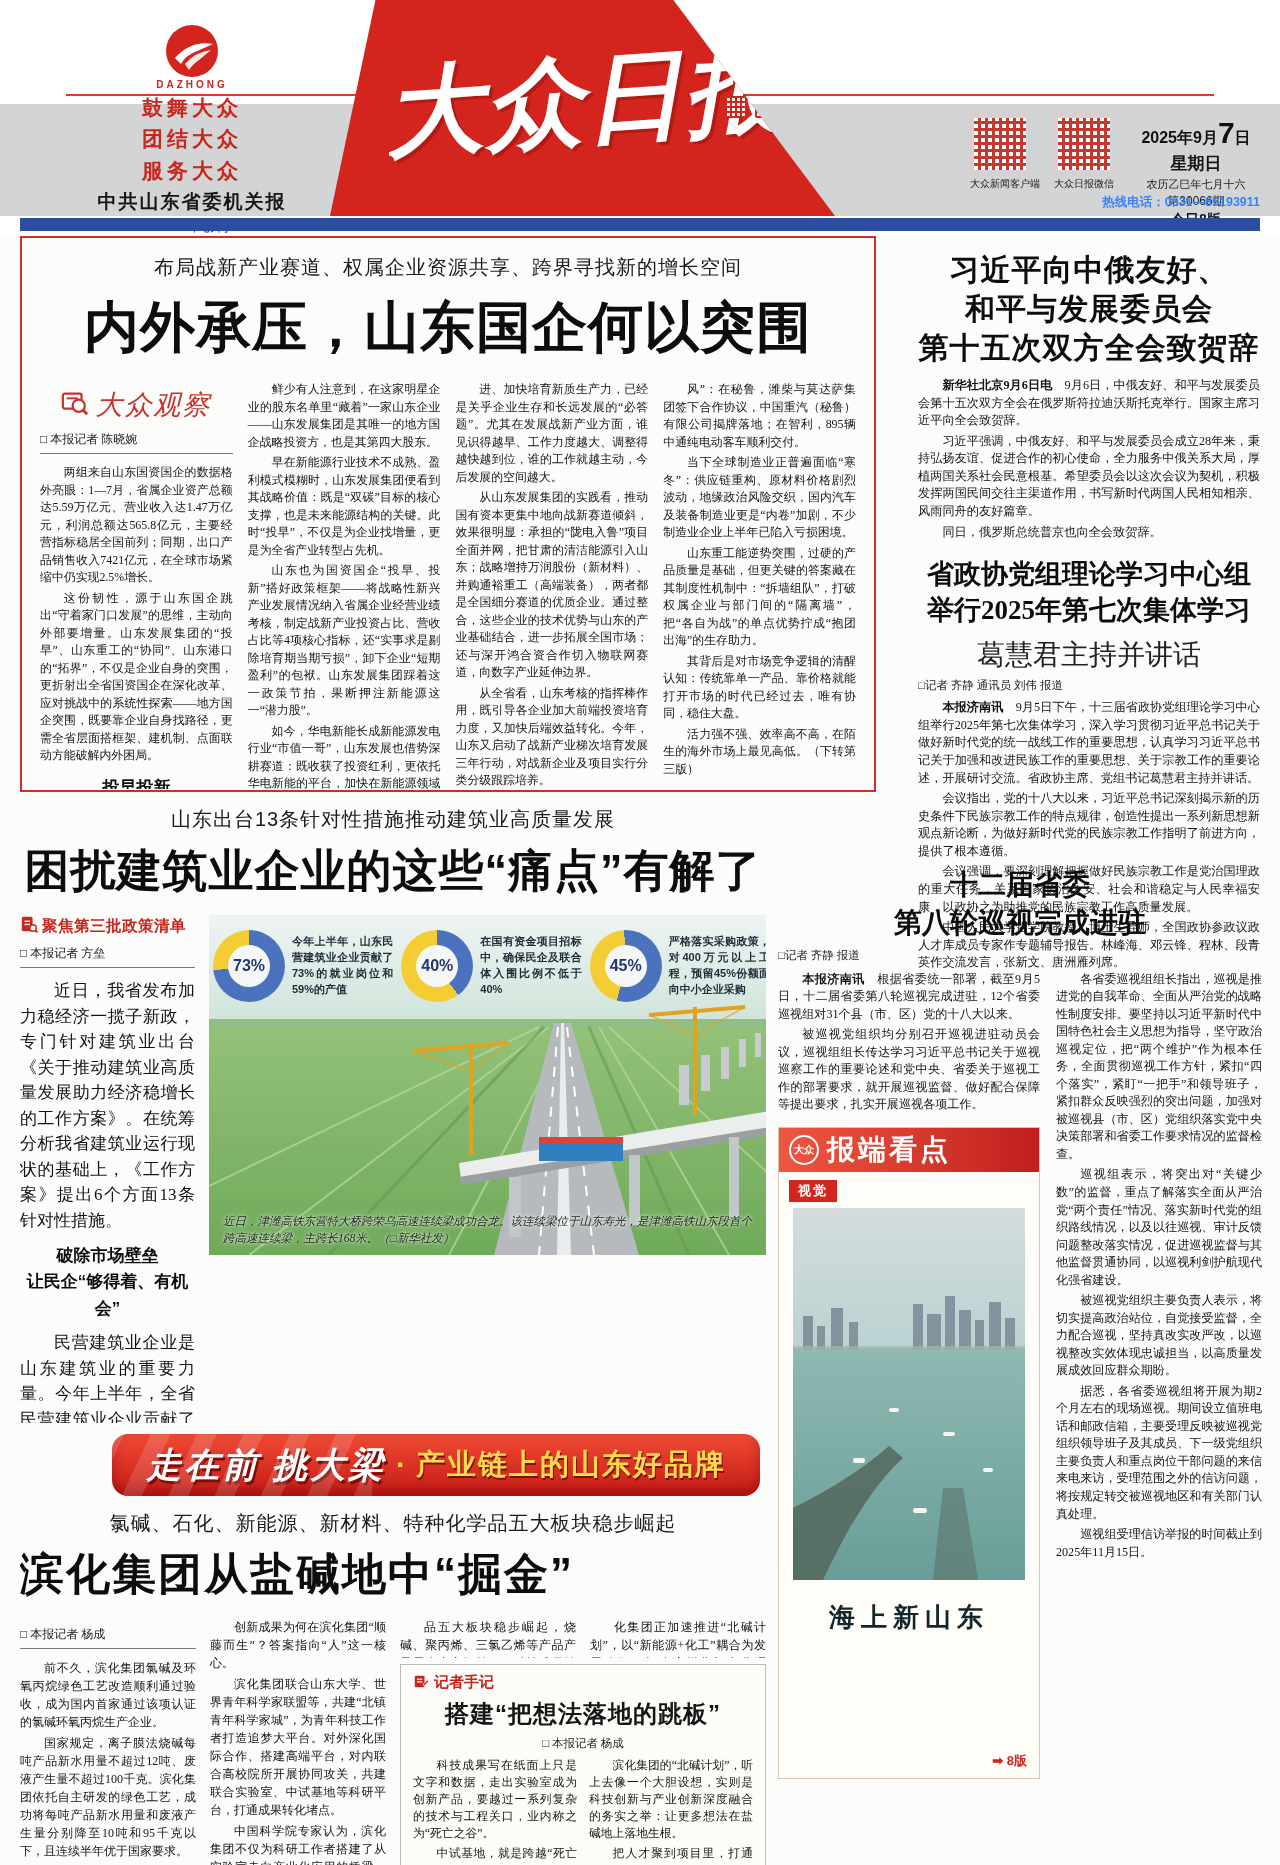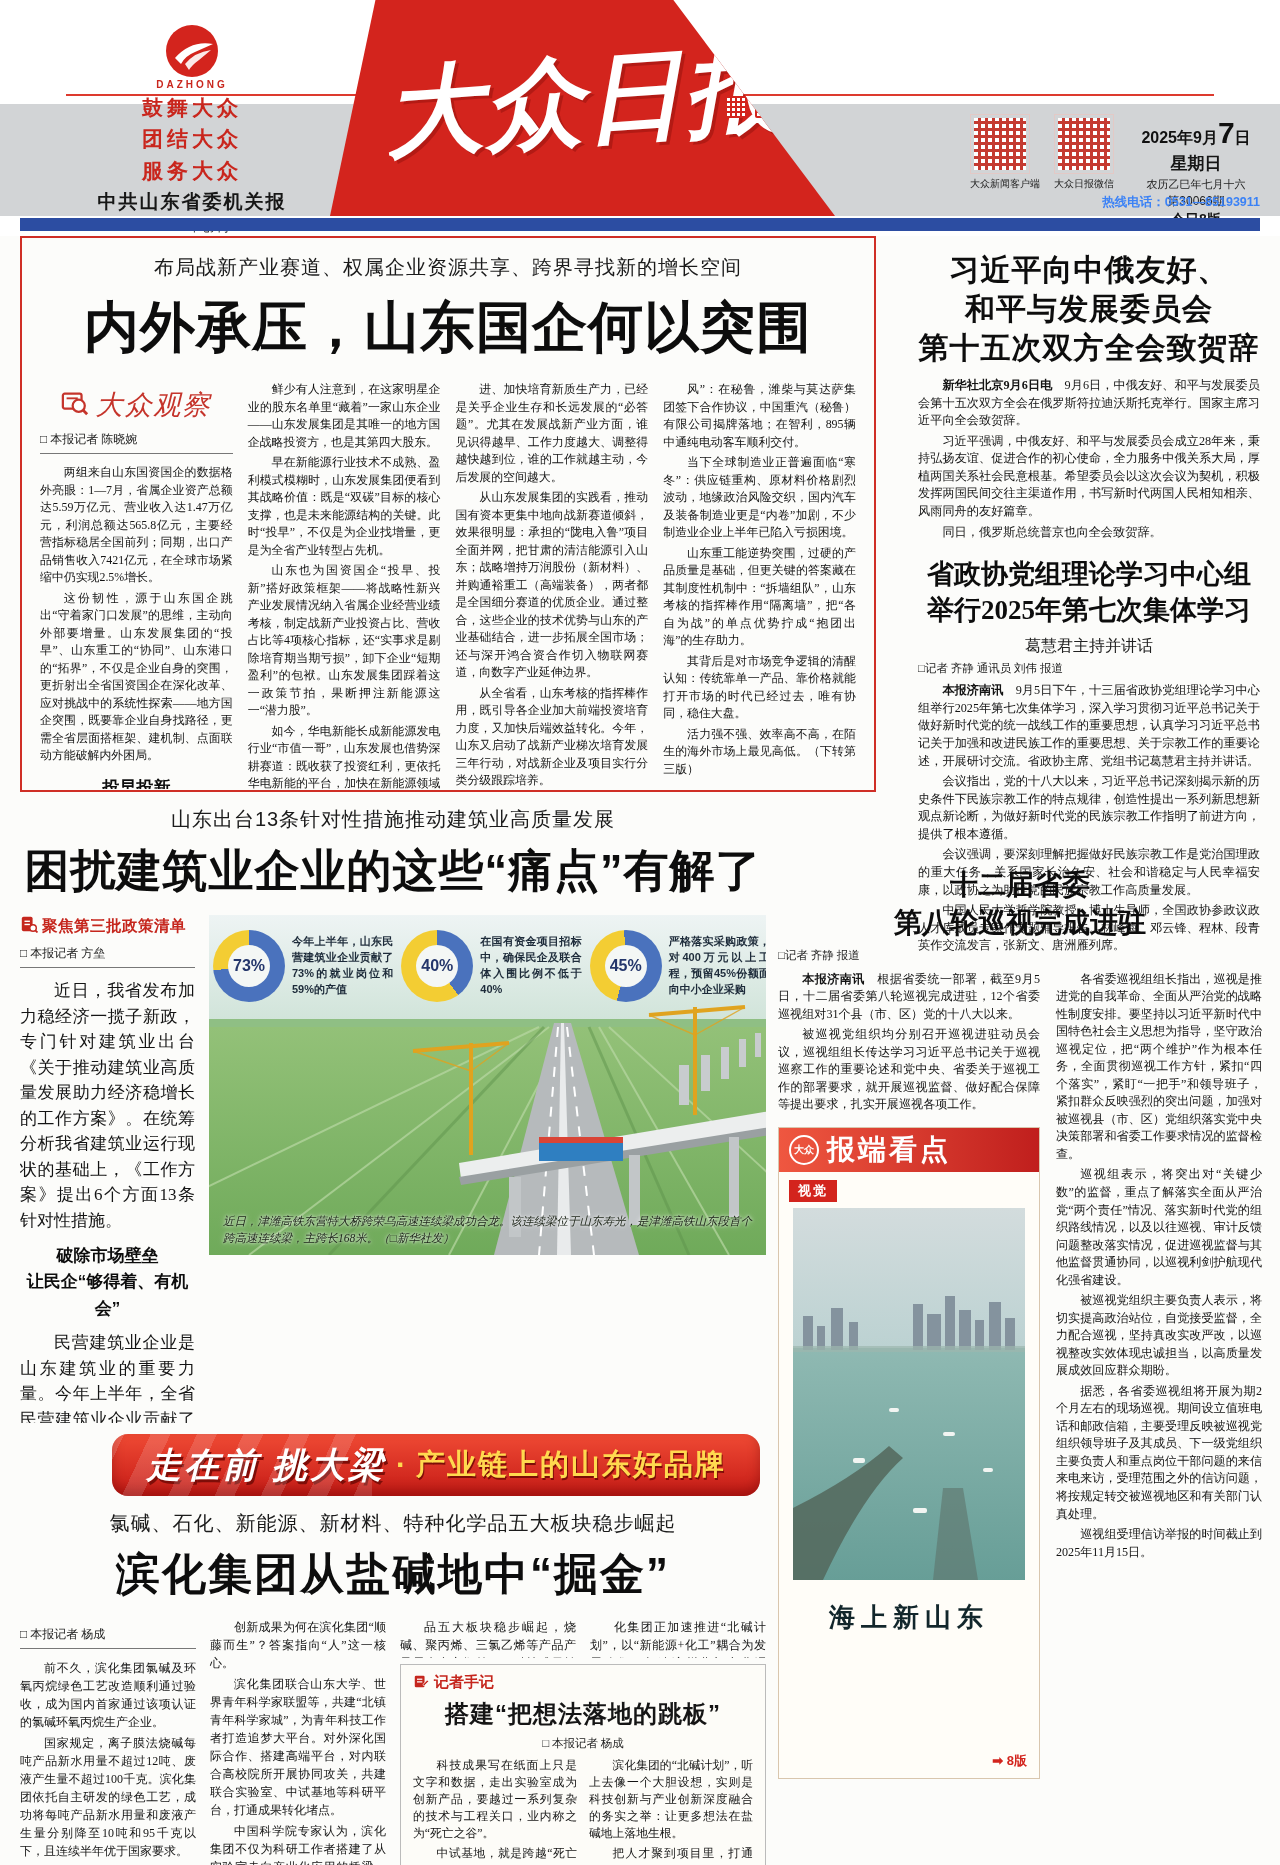--- a/index.html
+++ b/index.html
@@ -57,21 +57,21 @@
   .observer{display:flex;align-items:center;justify-content:center;gap:6px;margin:6px 0 2px;}
   .observer-text{font-family:"Liberation Serif",serif;font-style:italic;font-weight:400;
                  color:#c5342b;font-size:27px;letter-spacing:2px;}
 
   
   .rail{position:absolute;left:918px;top:250px;width:342px;}
   .rtitle{font-family:"Liberation Serif",serif;font-weight:900;text-align:center;color:#0d0d0d;}
   .xi-title{font-size:30px;line-height:1.3;letter-spacing:1px;}
   .rail .para{font-size:12.2px;line-height:1.44;}
   .zx-title{font-size:27px;line-height:1.32;margin-top:16px;}
-  .zx-deck{font-family:"Liberation Serif",serif;font-size:16px;text-align:center;margin:8px 0 4px;color:#222;}
+  .zx-deck{font-family:"Liberation Serif",serif;font-size:28px;text-align:center;margin:8px 0 4px;color:#222;}
   .rail-byline{font-family:"Liberation Serif",serif;font-size:11.5px;text-align:left;margin:4px 0 6px;color:#222;}
   .dl{font-weight:bold;}
 
   
   .xunshi{position:absolute;left:778px;top:866px;width:484px;height:999px;overflow:hidden;}
   .xs-title{font-size:28px;line-height:1.35;}
   .xcols{display:flex;gap:16px;margin-top:8px;}
   .xcol1{width:262px;display:flex;flex-direction:column;}
   .xcol2{flex:1;min-width:0;}
   .xunshi .para{font-size:12.1px;line-height:1.45;}
@@ -116,21 +116,21 @@
           justify-content:center;gap:10px;overflow:hidden;box-shadow:inset 0 -6px 12px rgba(90,0,0,.35);}
   .banner:before{content:"";position:absolute;left:-40px;top:-30px;width:300px;height:130px;
           background:repeating-linear-gradient(115deg,rgba(255,255,255,.14) 0 18px,transparent 18px 42px);}
   .banner-cal{font-family:"Liberation Serif",serif;font-style:italic;font-weight:900;color:#fff;
               font-size:35px;letter-spacing:3px;text-shadow:2px 3px 0 #7e0d08;}
   .banner-dot{color:#ffd94f;font-size:30px;font-weight:900;}
   .banner-rest{color:#ffd94f;font-size:29px;font-weight:900;letter-spacing:2px;text-shadow:1px 2px 0 #7e0d08;}
 
   
   .binhua{position:absolute;left:20px;top:1504px;width:746px;height:361px;overflow:hidden;}
-  .h-bottom{font-size:44px;font-weight:900;text-align:center;letter-spacing:2px;margin-top:8px;color:#0d0d0d;}
+  .h-bottom{font-size:44px;font-weight:900;letter-spacing:2px;margin-top:8px;color:#0d0d0d;}
   .bh-cols{display:flex;gap:14px;margin-top:14px;}
   .bh-cols .col{flex:1;min-width:0;}
   .bh-cols .para{font-size:12px;line-height:1.5;}
   .bh-right{width:366px;flex:none;display:flex;flex-direction:column;}
   .bh-minirow{display:flex;gap:14px;height:40px;overflow:hidden;flex:none;}
   .bh-minirow .para{flex:1;min-width:0;}
   .notes{margin-top:6px;border:1px solid #bbb;padding:8px 12px;flex:1;overflow:hidden;background:#fdfcf8;}
   .notes-tag{display:flex;align-items:center;gap:5px;color:#c5261d;font-weight:900;font-size:15px;}
   .notes-title{font-size:24px;font-weight:900;text-align:center;margin-top:6px;letter-spacing:1px;}
   .notes-byline{font-family:"Liberation Serif",serif;font-size:11.5px;text-align:center;margin:6px 0;color:#222;}
@@ -230,21 +230,21 @@
             <p class="para">进、加快培育新质生产力，已经是关乎企业生存和长远发展的“必答题”。尤其在发展战新产业方面，谁见识得越早、工作力度越大、调整得越快越到位，谁的工作就越主动，今后发展的空间越大。</p>
             <p class="para">从山东发展集团的实践看，推动国有资本更集中地向战新赛道倾斜，效果很明显：承担的“陇电入鲁”项目全面并网，把甘肃的清洁能源引入山东；战略增持万润股份（新材料）、并购通裕重工（高端装备），两者都是全国细分赛道的优质企业。通过整合，这些企业的技术优势与山东的产业基础结合，进一步拓展全国市场；还与深开鸿合资合作切入物联网赛道，向数字产业延伸边界。</p>
             <p class="para">从全省看，山东考核的指挥棒作用，既引导各企业加大前端投资培育力度，又加快后端效益转化。今年，山东又启动了战新产业梯次培育发展三年行动，对战新企业及项目实行分类分级跟踪培养。</p>
           </div>
 
       </div>
       <div class="col">
         <div>
             <p class="para">风”：在秘鲁，潍柴与莫达萨集团签下合作协议，中国重汽（秘鲁）有限公司揭牌落地；在智利，895辆中通纯电动客车顺利交付。</p>
             <p class="para">当下全球制造业正普遍面临“寒冬”：供应链重构、原材料价格剧烈波动，地缘政治风险交织，国内汽车及装备制造业更是“内卷”加剧，不少制造业企业上半年已陷入亏损困境。</p>
-            <p class="para">山东重工能逆势突围，过硬的产品质量是基础，但更关键的答案藏在其制度性机制中：“拆墙组队”，山东考核的指挥棒作用“隔离墙”，把“各自为战”的单点优势拧成“抱团出海”的生存助力。</p>
+            <p class="para">山东重工能逆势突围，过硬的产品质量是基础，但更关键的答案藏在其制度性机制中：“拆墙组队”，打破权属企业与部门间的“隔离墙”，把“各自为战”的单点优势拧成“抱团出海”的生存助力。</p>
             <p class="para">其背后是对市场竞争逻辑的清醒认知：传统靠单一产品、靠价格就能打开市场的时代已经过去，唯有协同，稳住大盘。</p>
             <p class="para">活力强不强、效率高不高，在陌生的海外市场上最见高低。（下转第三版）</p>
           </div>
       </div>
     </div>
   </div>
 
   <div class="rail">
     <div class="rtitle xi-title">
       <div>习近平向中俄友好、</div>

